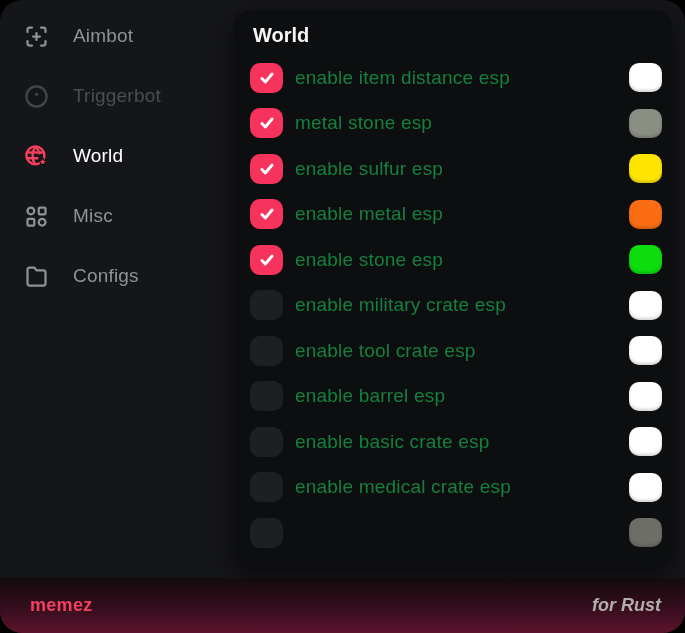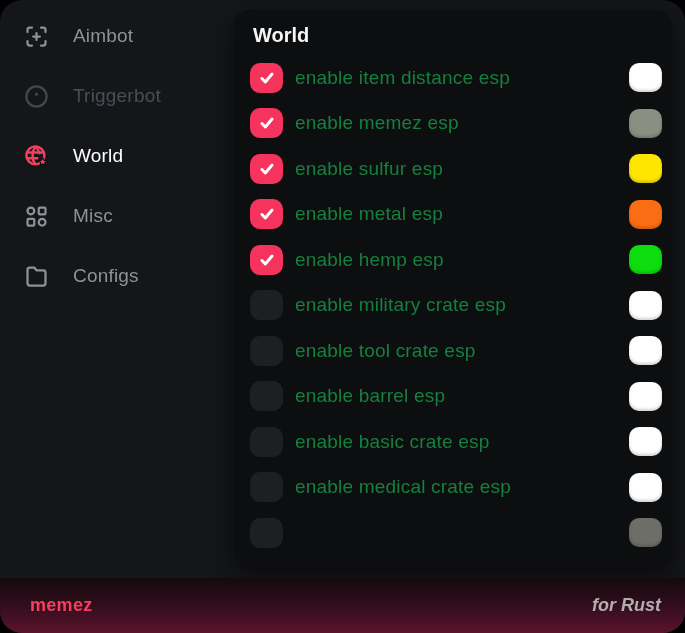--- a/index.html
+++ b/index.html
@@ -142,21 +142,21 @@
     <span class="row-label">enable item distance esp</span>
     <div class="swatch" style="background: rgb(255, 255, 255);"></div>
   </div>
 
   <div class="row">
     <div class="checkbox checked">
       <svg width="18" height="18" viewBox="0 0 16 16" fill="none" stroke="#ffffff" stroke-width="2.6" stroke-linecap="round" stroke-linejoin="round">
         <path d="M3.5 8.5l3 3 6-7"></path>
       </svg>
     </div>
-    <span class="row-label">enable memez esp</span>
+    <span class="row-label">metal stone esp</span>
     <div class="swatch" style="background: rgb(139, 142, 131);"></div>
   </div>
 
   <div class="row">
     <div class="checkbox checked">
       <svg width="18" height="18" viewBox="0 0 16 16" fill="none" stroke="#ffffff" stroke-width="2.6" stroke-linecap="round" stroke-linejoin="round">
         <path d="M3.5 8.5l3 3 6-7"></path>
       </svg>
     </div>
     <span class="row-label">enable sulfur esp</span>
@@ -172,21 +172,21 @@
     <span class="row-label">enable metal esp</span>
     <div class="swatch" style="background: rgb(251, 109, 18);"></div>
   </div>
 
   <div class="row">
     <div class="checkbox checked">
       <svg width="18" height="18" viewBox="0 0 16 16" fill="none" stroke="#ffffff" stroke-width="2.6" stroke-linecap="round" stroke-linejoin="round">
         <path d="M3.5 8.5l3 3 6-7"></path>
       </svg>
     </div>
-    <span class="row-label">enable hemp esp</span>
+    <span class="row-label">enable stone esp</span>
     <div class="swatch" style="background: rgb(13, 221, 13);"></div>
   </div>
 
 
   <div class="row">
     <div class="checkbox">
       
     </div>
     <span class="row-label">enable military crate esp</span>
     <div class="swatch" style="background: rgb(255, 255, 255);"></div>

